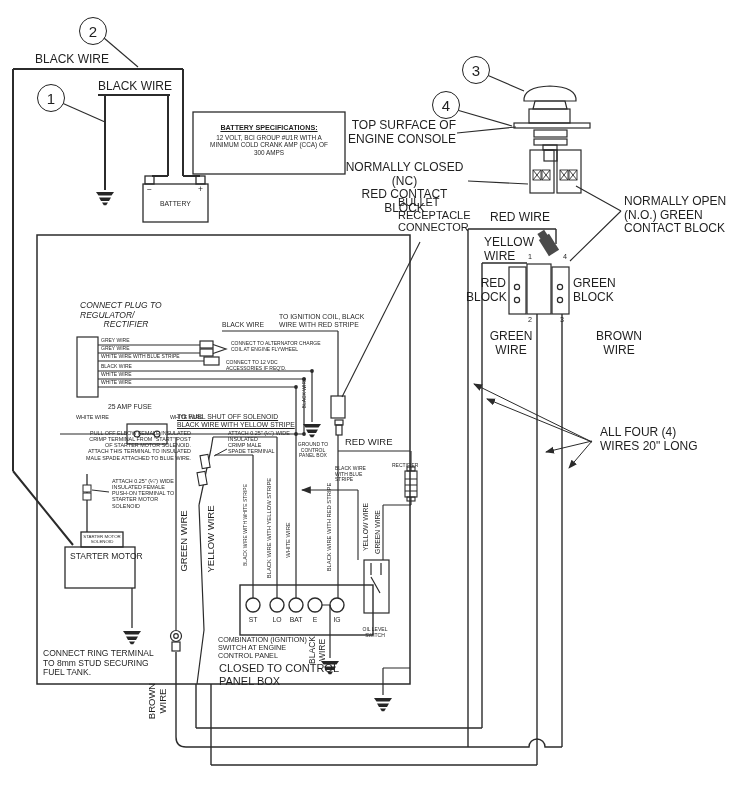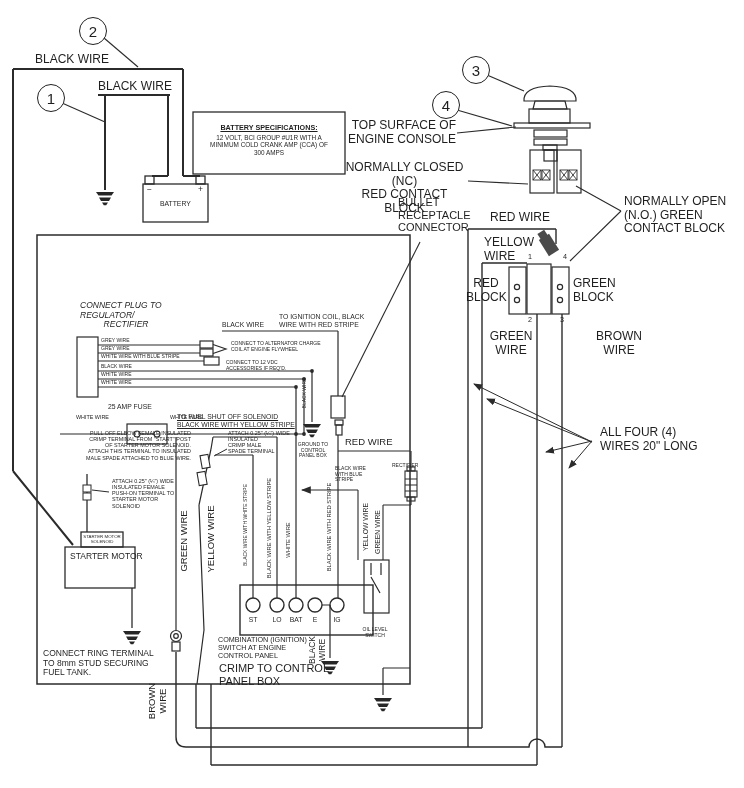--- a/index.html
+++ b/index.html
@@ -243,21 +243,21 @@
 <div class="lbl f11" style="left:624px;top:195px;">NORMALLY OPEN
 (N.O.) GREEN
 CONTACT BLOCK</div>
 <div class="lbl f10" style="left:398px;top:196px;">BULLET
 RECEPTACLE
 CONNECTOR</div>
 
 <div class="lbl f11" style="left:490px;top:211px;">RED WIRE</div>
 <div class="lbl f11" style="left:484px;top:236px;">YELLOW
 WIRE</div>
-<div class="lbl f11 tr" style="left:466px;top:277px;width:40px;text-align:center;">RED
+<div class="lbl f11 tr" style="left:466px;top:277px;width:40px;">RED
 BLOCK</div>
 <div class="lbl f11" style="left:573px;top:277px;">GREEN
 BLOCK</div>
 <div class="lbl f11 tc" style="left:488px;top:330px;width:46px;">GREEN
 WIRE</div>
 <div class="lbl f11 tc" style="left:594px;top:330px;width:50px;">BROWN
 WIRE</div>
 <div class="lbl f7" style="left:528px;top:253px;">1</div>
 <div class="lbl f7" style="left:563px;top:253px;">4</div>
 <div class="lbl f7" style="left:528px;top:316px;">2</div>
@@ -329,21 +329,21 @@
 <div class="lbl f9 rotc" style="left:211px;top:539px;">YELLOW WIRE</div>
 
 <div class="lbl f65 tc" style="left:245px;top:616px;width:16px;">ST</div>
 <div class="lbl f65 tc" style="left:269px;top:616px;width:16px;">LO</div>
 <div class="lbl f65 tc" style="left:286px;top:616px;width:20px;">BAT</div>
 <div class="lbl f65 tc" style="left:307px;top:616px;width:16px;">E</div>
 <div class="lbl f65 tc" style="left:329px;top:616px;width:16px;">IG</div>
 <div class="lbl f7" style="left:218px;top:636px;">COMBINATION (IGNITION)
 SWITCH AT ENGINE
 CONTROL PANEL</div>
-<div class="lbl f10" style="left:219px;top:662px;">CRIMP TO CONTROL
+<div class="lbl f10" style="left:219px;top:662px;">CLOSED TO CONTROL
 PANEL BOX</div>
 <div class="lbl f8 rotc" style="left:318px;top:650px;">BLACK
 WIRE</div>
 <div class="lbl f4 rotc" style="left:246px;top:525px;">BLACK WIRE WITH WHITE STRIPE</div>
 <div class="lbl f55 rotc" style="left:269px;top:528px;">BLACK WIRE WITH YELLOW STRIPE</div>
 <div class="lbl f55 rotc" style="left:288px;top:540px;">WHITE WIRE</div>
 <div class="lbl f55 rotc" style="left:329px;top:527px;">BLACK WIRE WITH RED STRIPE</div>
 
 <div class="lbl f9 rotc" style="left:158px;top:701px;">BROWN
 WIRE</div>

